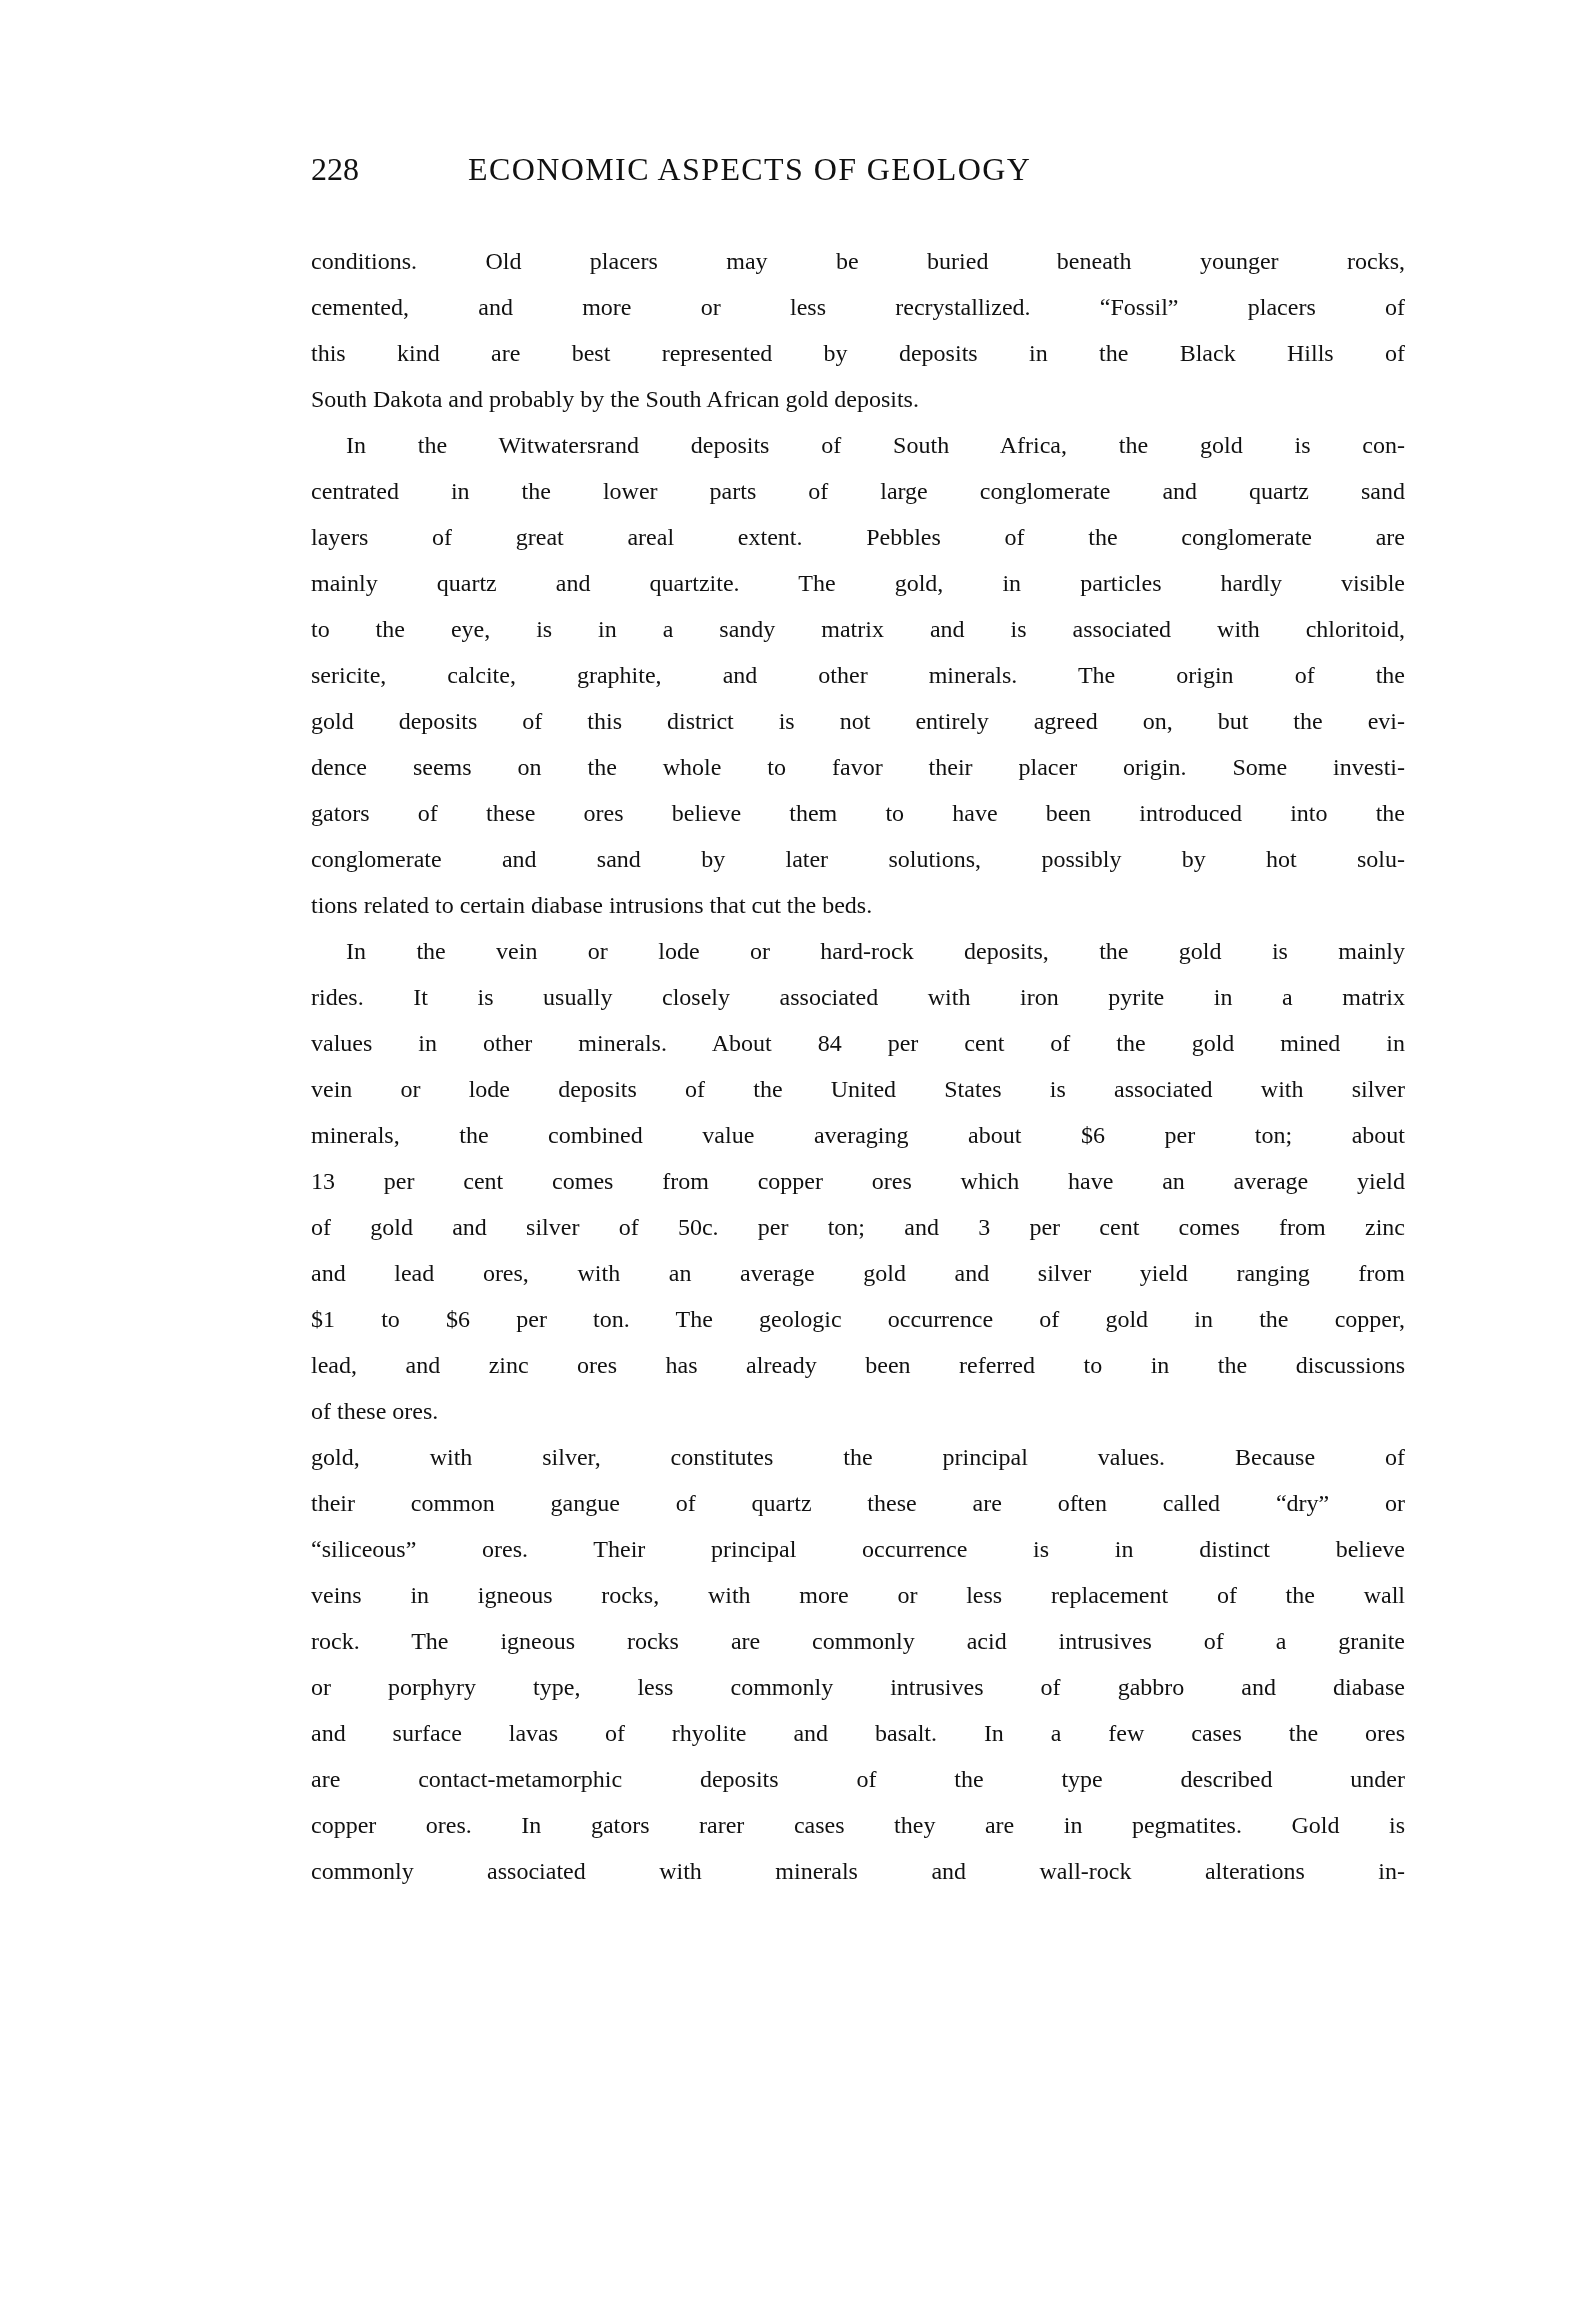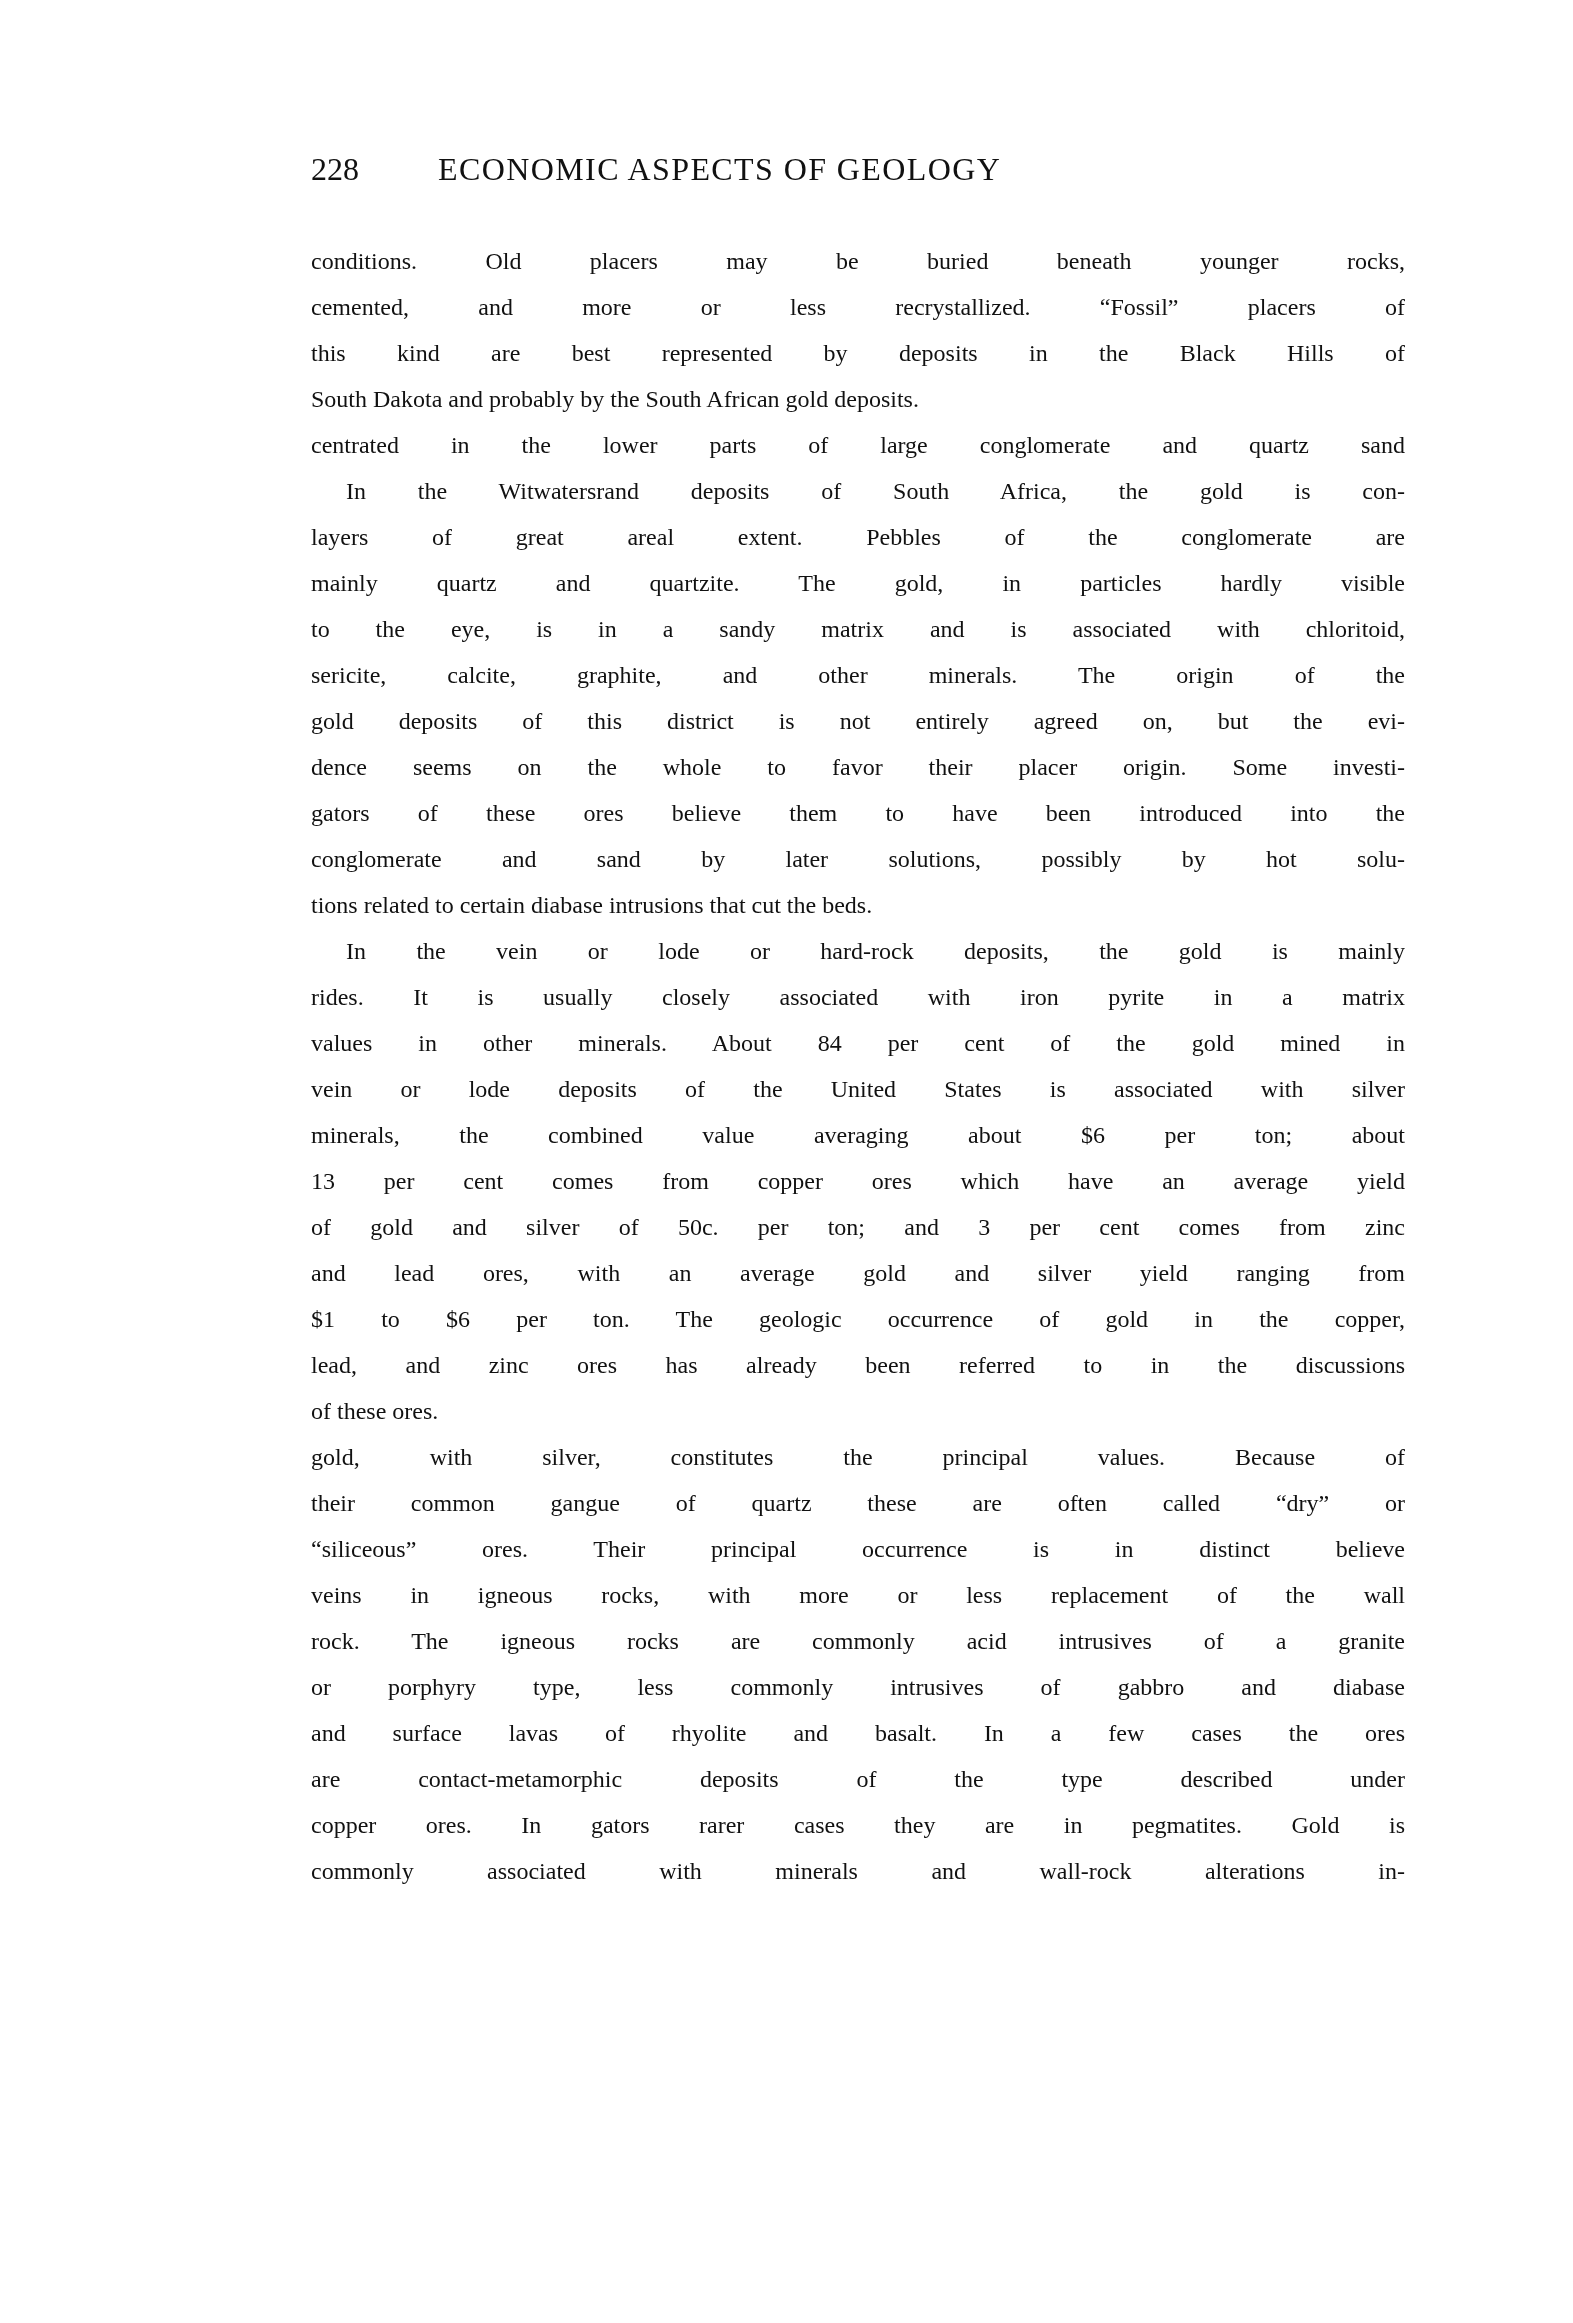--- a/index.html
+++ b/index.html
@@ -4,21 +4,21 @@
 <style>
   html, body { margin: 0; padding: 0; background: #ffffff; }
   body { width: 1574px; height: 2324px; position: relative; overflow: hidden; }
   .page { position: absolute; left: 0; top: 0; width: 1574px; height: 2324px; background: #fff; margin-left: 32px; }
   .running-head {
     position: absolute; left: 279px; top: 151px; width: 1094px; height: 44px;
     font-family: "Liberation Serif", "DejaVu Serif", serif; font-size: 32px; color: #111;
     white-space: nowrap;
   }
   .page-number { position: absolute; left: 0; top: 0; letter-spacing: 0px; }
-  .running-title { position: absolute; left: 127px; top: 0; letter-spacing: 1.4px; }
+  .running-title { position: absolute; left: 157px; top: 0; letter-spacing: 1.4px; }
   .body-text {
     position: absolute; left: 279px; top: 238px; width: 1094px;
     font-family: "Liberation Serif", "DejaVu Serif", serif; font-size: 24px; color: #111;
   }
   .line {
     display: block; height: 46px; line-height: 46px; white-space: nowrap;
     text-align: justify; text-align-last: justify; overflow: visible;
   }
   .line.indent { padding-left: 35px; }
   .line.last { text-align-last: left; }
@@ -35,22 +35,22 @@
   <div class="body-text">
 
     <div>
       <span class="line">conditions.  Old placers may be buried beneath younger rocks,</span>
       <span class="line">cemented, and more or less recrystallized.  “Fossil” placers of</span>
       <span class="line">this kind are best represented by deposits in the Black Hills of</span>
       <span class="line last">South Dakota and probably by the South African gold deposits.</span>
     </div>
 
     <div>
+      <span class="line indent">In the Witwatersrand deposits of South Africa, the gold is con-</span>
       <span class="line">centrated in the lower parts of large conglomerate and quartz sand</span>
-      <span class="line indent">In the Witwatersrand deposits of South Africa, the gold is con-</span>
       <span class="line">layers of great areal extent.  Pebbles of the conglomerate are</span>
       <span class="line">mainly quartz and quartzite.  The gold, in particles hardly visible</span>
       <span class="line">to the eye, is in a sandy matrix and is associated with chloritoid,</span>
       <span class="line">sericite, calcite, graphite, and other minerals.  The origin of the</span>
       <span class="line">gold deposits of this district is not entirely agreed on, but the evi-</span>
       <span class="line">dence seems on the whole to favor their placer origin.  Some investi-</span>
       <span class="line">gators of these ores believe them to have been introduced into the</span>
       <span class="line">conglomerate and sand by later solutions, possibly by hot solu-</span>
       <span class="line last">tions related to certain diabase intrusions that cut the beds.</span>
     </div>

